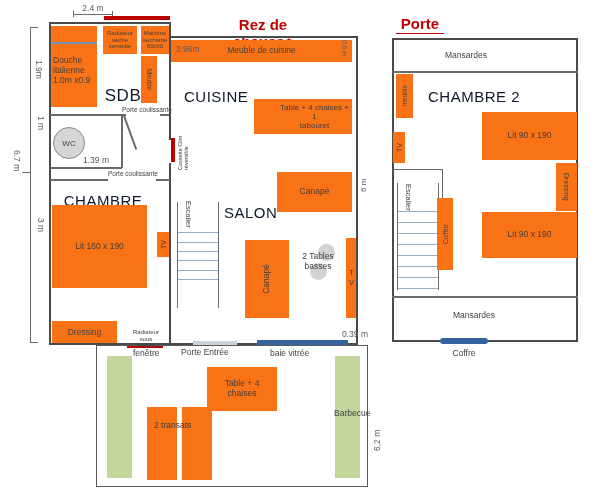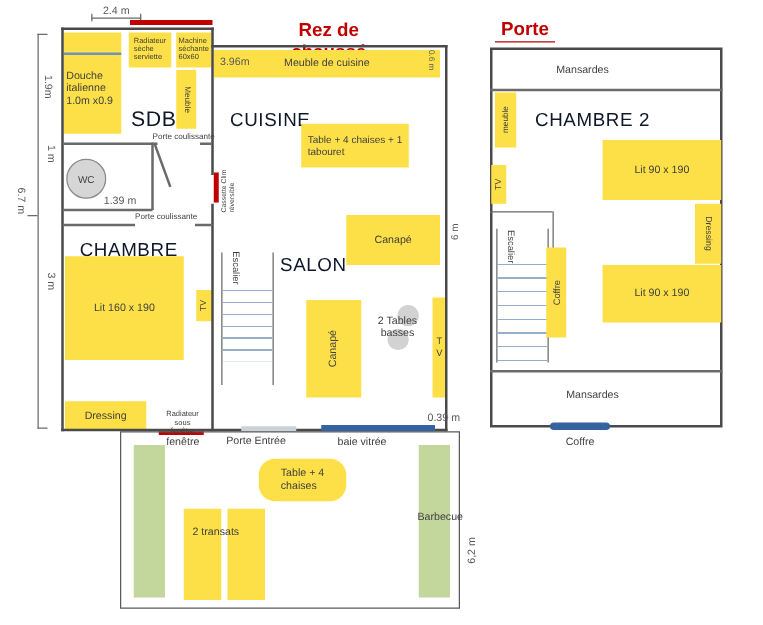--- a/index.html
+++ b/index.html
@@ -1,21 +1,21 @@
 <!DOCTYPE html>
 <html><head>
 <meta charset="utf-8">
 <style>
   html,body{margin:0;padding:0;background:#ffffff;}
   .canvas{position:relative;width:610px;height:500px;background:#ffffff;overflow:hidden;
           font-family:"Liberation Sans",sans-serif;color:#3f3f3f;}
   .abs{position:absolute;}
   .wall{position:absolute;background:#4a4a4a;}
   .iline{position:absolute;background:#6a6a6a;}
-  .box{position:absolute;background:#fde047;display:flex;align-items:center;justify-content:center;}
+  .box{position:absolute;background:#f97316;display:flex;align-items:center;justify-content:center;text-align:center;}
   .lbl{position:absolute;color:#3f3f3f;}
   .room{font-size:15px;letter-spacing:.5px;color:#0f172a;text-align:center;}
   .room-big{font-size:17px;}
   .sm{font-size:8.5px;line-height:1.15;}
   .tiny{font-size:6px;line-height:1.12;}
   .dim{font-size:8.5px;color:#595959;}
   .pre{white-space:pre-line;}
   .vt{writing-mode:vertical-rl;}
   .vtu{writing-mode:vertical-rl;transform:rotate(180deg);}
   .vup{writing-mode:vertical-rl;text-orientation:upright;letter-spacing:1px;}
@@ -79,21 +79,21 @@
     </div>
   <div class="lbl dim" style="left:74px;top:155px;width:44px;text-align:center;">1.39 m</div>
   <div class="lbl tiny" style="left:122px;top:106px;width:50px;font-size:6.5px;">Porte coulissante</div>
 
   <div class="box" style="left:171px;top:40px;width:181px;height:22px;">
       <span class="sm">Meuble de cuisine</span>
     </div>
   <div class="lbl dim" style="left:176px;top:44px;">3.96m</div>
   <div class="lbl dim vt" style="left:341px;top:40px;height:22px;font-size:6.5px;">0.6 m</div>
   <div class="lbl room" style="left:184px;top:88px;width:58px;">CUISINE</div>
-  <div class="box" style="left:241px;top:99px;width:86px;height:35px;">
+  <div class="box" style="left:254px;top:99px;width:75px;height:35px;padding-left:23px;">
       <span class="sm pre" style="font-size:8px;">Table + 4 chaises + 1
 tabouret</span>
     </div>
   <div class="redbar" style="left:171px;top:138px;width:4px;height:24px;"></div>
   <div class="lbl tiny vtu" style="left:177px;top:132px;height:38px;font-size:5.5px;">Cassette Clim
 réversible</div>
 
   <div class="lbl room" style="left:224px;top:204px;width:52px;">SALON</div>
   <div class="box" style="left:277px;top:172px;width:75px;height:40px;">
       <span class="sm">Canapé</span>
@@ -148,21 +148,21 @@
   <div class="bluebar" style="left:257px;top:340px;width:91px;height:5px;"></div>
   <div class="lbl sm" style="left:133px;top:349px;width:40px;">fenêtre</div>
   <div class="lbl sm" style="left:181px;top:348px;width:56px;">Porte Entrée</div>
   <div class="lbl sm" style="left:270px;top:349px;width:62px;">baie vitrée</div>
   <div class="lbl dim" style="left:342px;top:329px;width:36px;">0.39 m</div>
   <div class="lbl dim vtu" style="left:359px;top:166px;height:26px;font-size:8px;">6 m</div>
 
   <div class="abs" style="left:96px;top:345px;width:270px;height:140px;border:1.5px solid #5a5a5a;"></div>
   <div class="green" style="left:107px;top:356px;width:25px;height:122px;"></div>
   <div class="green" style="left:335px;top:356px;width:25px;height:122px;"></div>
-  <div class="box" style="left:207px;top:367px;width:70px;height:34px;border-radius:13px;">
+  <div class="box" style="left:207px;top:367px;width:70px;height:44px;">
       <span class="sm pre">Table + 4
 chaises</span>
     </div>
   <div class="box" style="left:147px;top:407px;width:30px;height:73px;"></div>
   <div class="box" style="left:182px;top:407px;width:30px;height:73px;"></div>
   <div class="lbl sm" style="left:154px;top:421px;width:50px;z-index:3;">2 transats</div>
   <div class="lbl sm" style="left:334px;top:409px;width:44px;z-index:3;">Barbecue</div>
   <div class="lbl dim vtu" style="left:372px;top:413px;height:38px;">6,2 m</div>
 
   <div class="abs" style="left:392px;top:38px;width:186px;height:304px;border:2px solid #4a4a4a;box-sizing:border-box;"></div>

